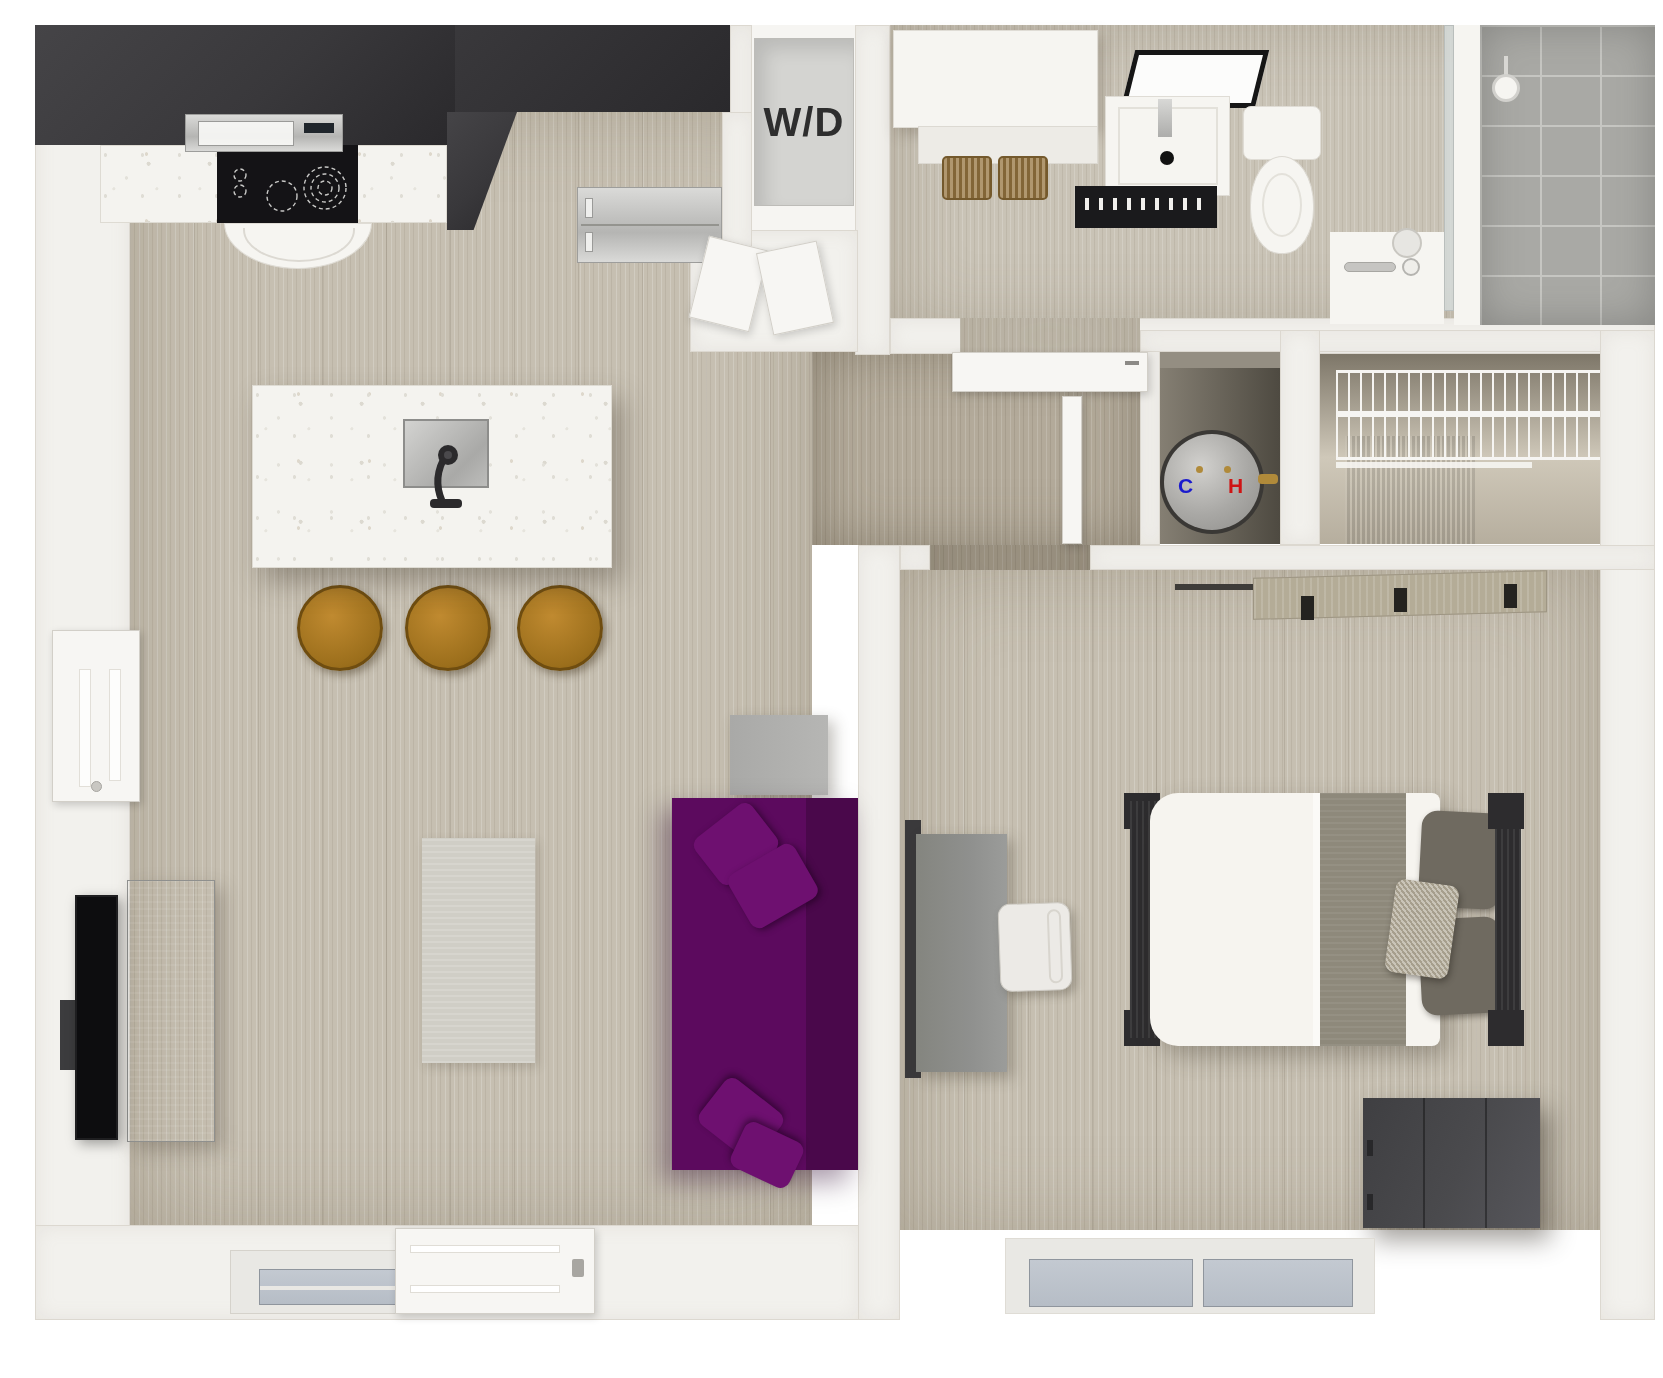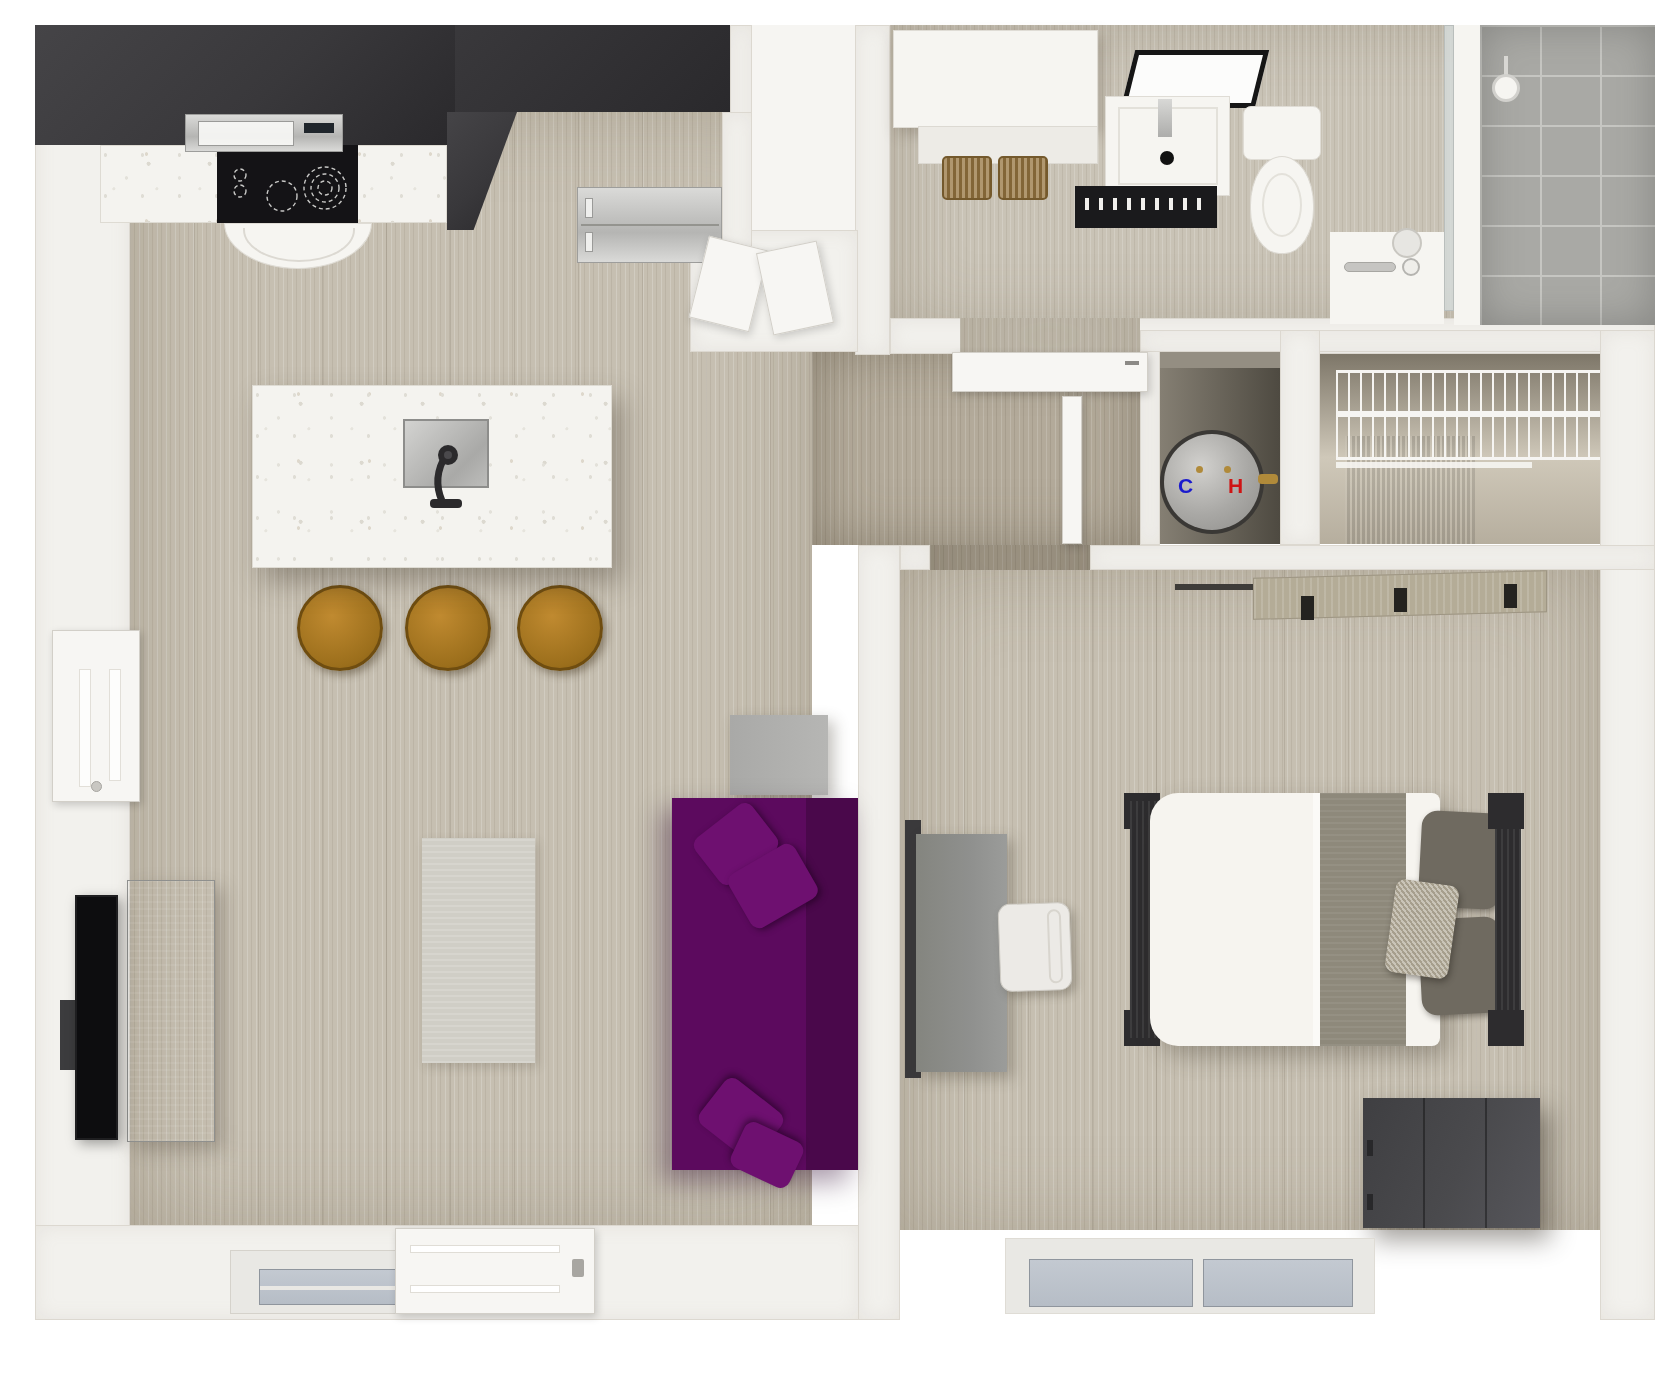--- a/index.html
+++ b/index.html
@@ -115,20 +115,23 @@
   <div class="abs white" style="left:224px;top:223px;width:148px;height:46px;border-radius:0 0 74px 74px/0 0 46px 46px">
     <div class="abs" style="left:18px;top:4px;width:112px;height:34px;border:2px solid #dcd9d2;border-top:none;border-radius:0 0 56px 56px/0 0 32px 32px"></div>
   </div>
   <div class="abs steel" style="left:577px;top:187px;width:145px;height:76px">
     <div class="abs" style="left:3px;top:36px;width:138px;height:2px;background:#94948f"></div>
     <div class="abs" style="left:7px;top:10px;width:8px;height:20px;background:#efefed;border:1px solid #9a9a98"></div>
     <div class="abs" style="left:7px;top:44px;width:8px;height:20px;background:#efefed;border:1px solid #9a9a98"></div>
   </div>
 
   <div class="abs" style="left:752px;top:25px;width:103px;height:205px;background:#f6f5f2"></div>
+  <div class="abs" style="left:754px;top:38px;width:100px;height:168px;background:var(--appliance-gray,#d4d4d1);border:1px solid #bdbcb8;box-shadow:inset 10px 10px 18px rgba(0,0,0,.12)">
+    <div class="wd-label">W/D</div>
+  </div>
   <div class="abs door-leaf" style="left:698px;top:242px;width:62px;height:84px;transform:rotate(14deg)"></div>
   <div class="abs door-leaf" style="left:764px;top:246px;width:62px;height:84px;transform:rotate(-12deg)"></div>
 
   <div class="abs white" style="left:893px;top:30px;width:205px;height:98px;box-shadow:4px 6px 14px rgba(70,60,45,.25)"></div>
   <div class="abs" style="left:918px;top:126px;width:180px;height:38px;background:#edebe6;border:1px solid #dcd9d2"></div>
   <div class="abs basket" style="left:942px;top:156px;width:50px;height:44px"></div>
   <div class="abs basket" style="left:998px;top:156px;width:50px;height:44px"></div>
   <div class="abs" style="left:1128px;top:50px;width:134px;height:58px;background:#fcfcfb;border:5px solid #161616;transform:skewX(-14deg)"></div>
   <div class="abs white" style="left:1105px;top:96px;width:125px;height:100px">
     <div class="abs" style="left:12px;top:10px;width:100px;height:78px;border:2px solid #e3e1da"></div>

